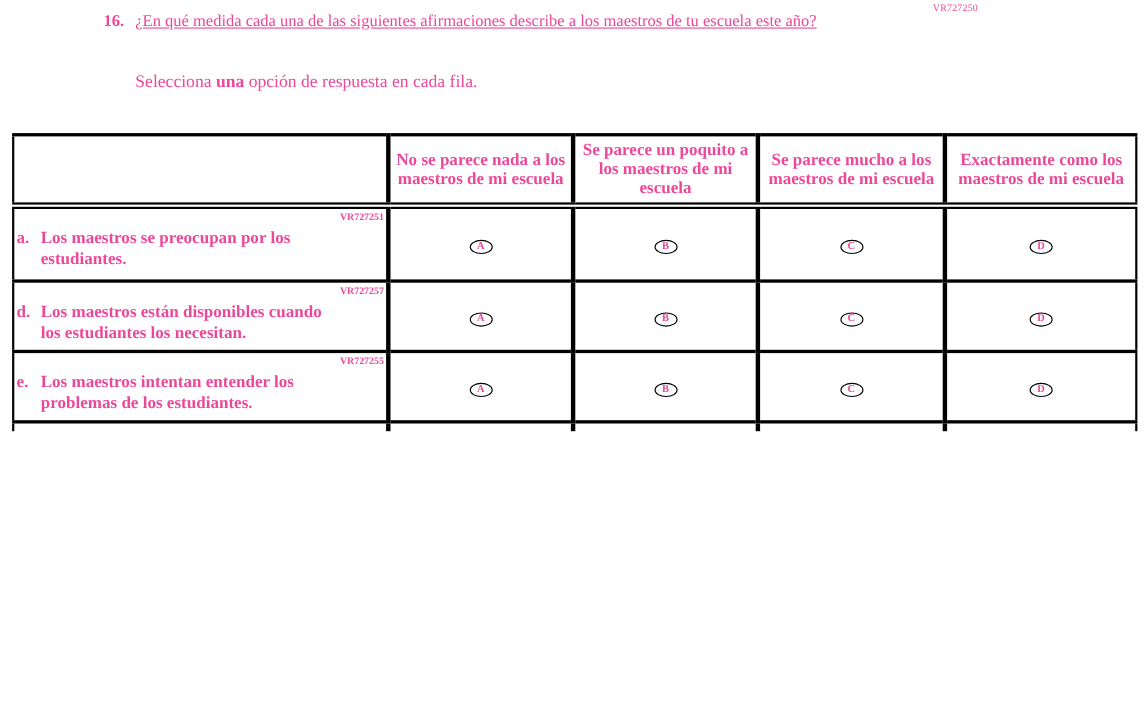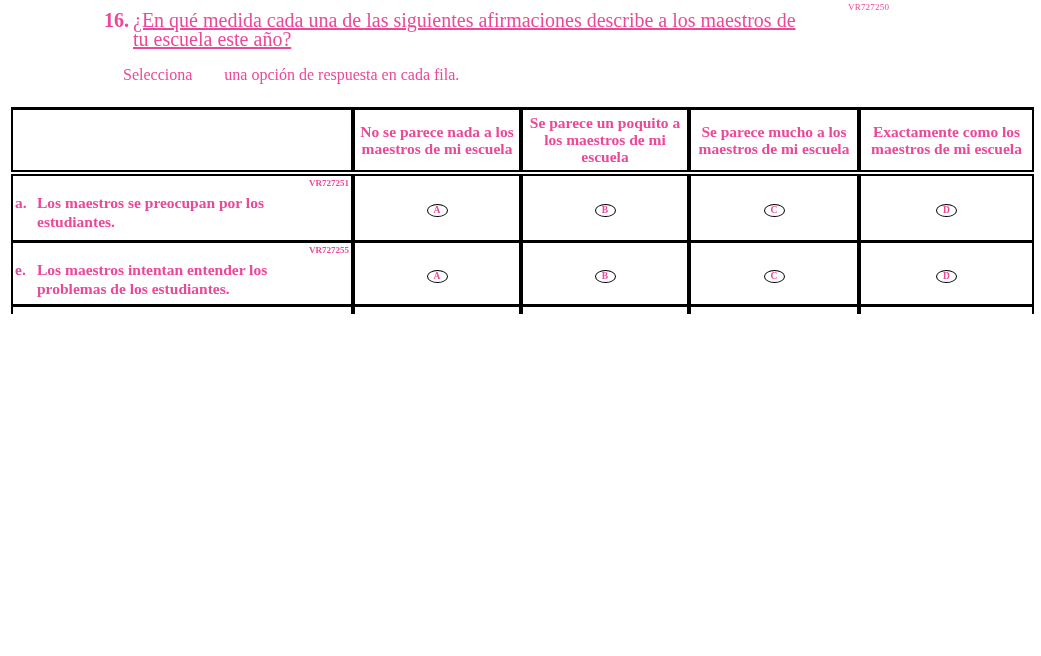--- a/index.html
+++ b/index.html
@@ -15,41 +15,41 @@
   }
   .form-code {
     position: absolute;
     left: 848px;
     top: 2px;
     font-size: 9px;
     letter-spacing: 0.2px;
   }
   .question {
     position: absolute;
-    left: 104px;
+    left: 94px;
     top: 11px;
     width: 700px;
     display: flex;
-    font-size: 20px;
+    font-size: 15px;
     line-height: 19px;
   }
   .qnum { font-weight: bold; width: 29px; flex: 0 0 29px; }
   .qtext { width: 668px; text-decoration: underline; }
   .instruction {
     position: absolute;
     left: 123px;
     top: 66px;
     font-size: 16px;
   }
-  .instruction .bold-word { font-weight: normal; margin-left: 28px; }
+  .instruction .bold-word { font-weight: bold; }
 
   table.grid {
     position: absolute;
     left: 11px;
-    top: 107px;
+    top: 121px;
     border-collapse: collapse;
     table-layout: fixed;
     width: 1021px;
     padding-left: 20px;
   }
   .grid th, .grid td {
     border-top: 3px solid #000;
     border-bottom: 3px solid #000;
     border-left: 4px solid #000;
     border-right: 4px solid #000;
@@ -145,20 +145,33 @@
               <span class="txt">Los maestros se preocupan por los estudiantes.</span>
             </div>
         </td>
         <td class="opt-cell"><span class="bubble">A</span></td>
         <td class="opt-cell"><span class="bubble">B</span></td>
         <td class="opt-cell"><span class="bubble">C</span></td>
         <td class="opt-cell col-last"><span class="bubble">D</span></td>
       </tr>
       <tr style="height:64px">
         <td class="stmt-cell col-first">
+          <div class="vr">VR727257</div>
+          <div class="stmt">
+              <span class="ltr">d.</span>
+              <span class="txt">Los maestros están disponibles cuando los estudiantes los necesitan.</span>
+            </div>
+        </td>
+        <td class="opt-cell"><span class="bubble">A</span></td>
+        <td class="opt-cell"><span class="bubble">B</span></td>
+        <td class="opt-cell"><span class="bubble">C</span></td>
+        <td class="opt-cell col-last"><span class="bubble">D</span></td>
+      </tr>
+      <tr style="height:64px">
+        <td class="stmt-cell col-first">
           <div class="vr">VR727255</div>
           <div class="stmt">
               <span class="ltr">e.</span>
               <span class="txt">Los maestros intentan entender los problemas de los estudiantes.</span>
             </div>
         </td>
         <td class="opt-cell"><span class="bubble">A</span></td>
         <td class="opt-cell"><span class="bubble">B</span></td>
         <td class="opt-cell"><span class="bubble">C</span></td>
         <td class="opt-cell col-last"><span class="bubble">D</span></td>

